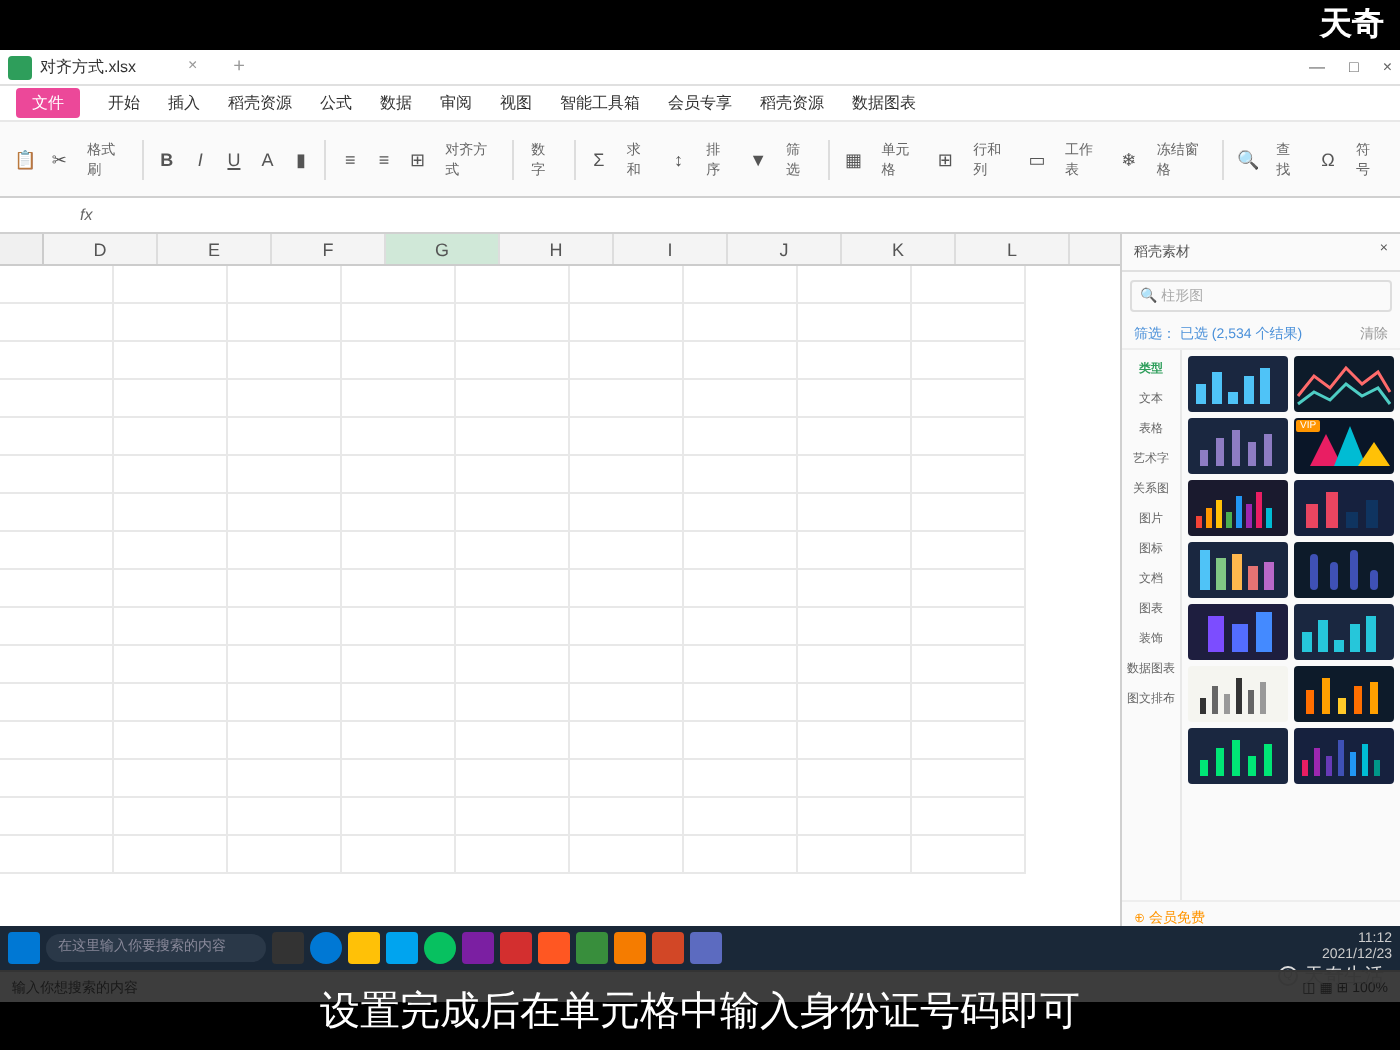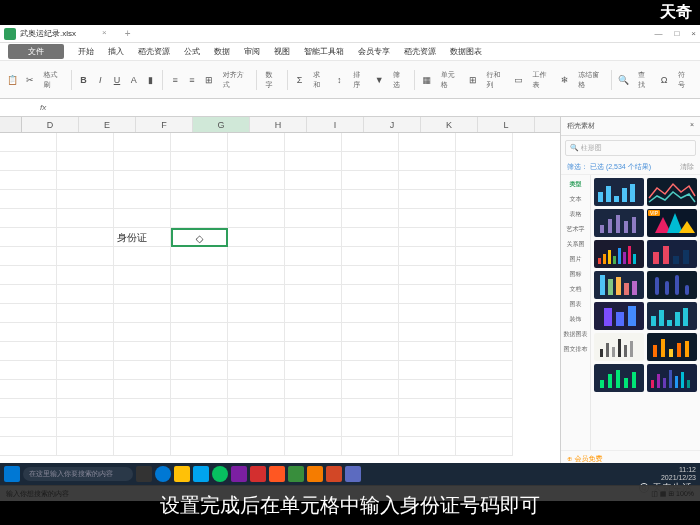--- a/index.html
+++ b/index.html
@@ -7,21 +7,21 @@
 .topbar{height:25px;background:#000;color:#fff;display:flex;align-items:center;justify-content:flex-end;padding:0 8px;font-size:16px;font-weight:bold}
 .app{position:absolute;top:25px;left:0;right:0;bottom:40px;background:#fff}
 .titlebar{height:18px;background:#fff;display:flex;align-items:center;padding:0 4px;border-bottom:1px solid #e0e0e0}
 .doc-icon{width:12px;height:12px;background:#2e9e5b;margin-right:4px;border-radius:2px}
 .doc-title{font-size:8px;color:#333}
 .tabbar{display:flex;margin-left:20px;gap:10px}
 .tab-close{color:#999;font-size:8px;margin-left:6px}
 .tab-add{color:#999;font-size:10px;margin-left:8px}
 .win-ctrl{margin-left:auto;display:flex;gap:12px;color:#666;font-size:8px}
 .menubar{height:18px;background:#fff;display:flex;align-items:center;padding:0 8px;gap:14px;font-size:8px;color:#333;border-bottom:1px solid #e8e8e8}
-.menu-file{background:#737373;color:#fff;padding:2px 20px;border-radius:2px}
+.menu-file{background:#ec4899;color:#fff;padding:2px 8px;border-radius:2px}
 .toolbar{height:38px;background:#fafafa;border-bottom:1px solid #d0d0d0;display:flex;align-items:center;padding:0 6px;gap:3px;overflow:hidden}
 .tb-btn{width:16px;height:16px;display:flex;align-items:center;justify-content:center;color:#555;font-size:9px}
 .tb-sep{width:1px;height:20px;background:#ddd;margin:0 2px}
 .tb-group{display:flex;flex-direction:column;align-items:center;font-size:7px;color:#666;padding:0 4px}
 .formula-bar{height:18px;background:#fff;border-bottom:1px solid #d0d0d0;display:flex;align-items:center;padding:0 4px;font-size:8px}
 .cell-ref{width:30px;padding:0 4px;border-right:1px solid #ddd}
 .fx{padding:0 6px;color:#666;font-style:italic}
 .workspace{display:flex;height:calc(100% - 110px)}
 .sheet-area{flex:1;overflow:hidden;position:relative;background:#fff}
 .col-headers{display:flex;height:16px;background:#f4f4f4;border-bottom:1px solid #ccc}
@@ -62,21 +62,21 @@
 <body>
 
 <div class="topbar">
   <span>天奇</span>
 </div>
 
 <div class="app">
 
   <div class="titlebar">
     <div class="doc-icon"></div>
-    <span class="doc-title">武奥运纪录.xlsx</span>
+    <span class="doc-title">对齐方式.xlsx</span>
     <div class="tabbar">
       <span class="tab-close">×</span>
       <span class="tab-add">+</span>
     </div>
     <div class="win-ctrl">
       <span>—</span>
       <span>□</span>
       <span>×</span>
     </div>
   </div>
@@ -236,33 +236,20 @@
               <div class="cell"></div>
               <div class="cell"></div>
               <div class="cell"></div>
               <div class="cell"></div>
               <div class="cell"></div>
               <div class="cell"></div>
               <div class="cell"></div>
               <div class="cell"></div>
               <div class="cell"></div>
             </div>
-          <div class="cell-row">
-            <div class="cell"></div>
-              <div class="cell"></div>
-            <div class="cell">身份证</div>
-            <div class="cell selected">
-                <span class="cursor">◇</span>
-              </div>
-            <div class="cell"></div>
-              <div class="cell"></div>
-              <div class="cell"></div>
-              <div class="cell"></div>
-              <div class="cell"></div>
-          </div>
           <div class="cell-row">
               <div class="cell"></div>
               <div class="cell"></div>
               <div class="cell"></div>
               <div class="cell"></div>
               <div class="cell"></div>
               <div class="cell"></div>
               <div class="cell"></div>
               <div class="cell"></div>
               <div class="cell"></div>

